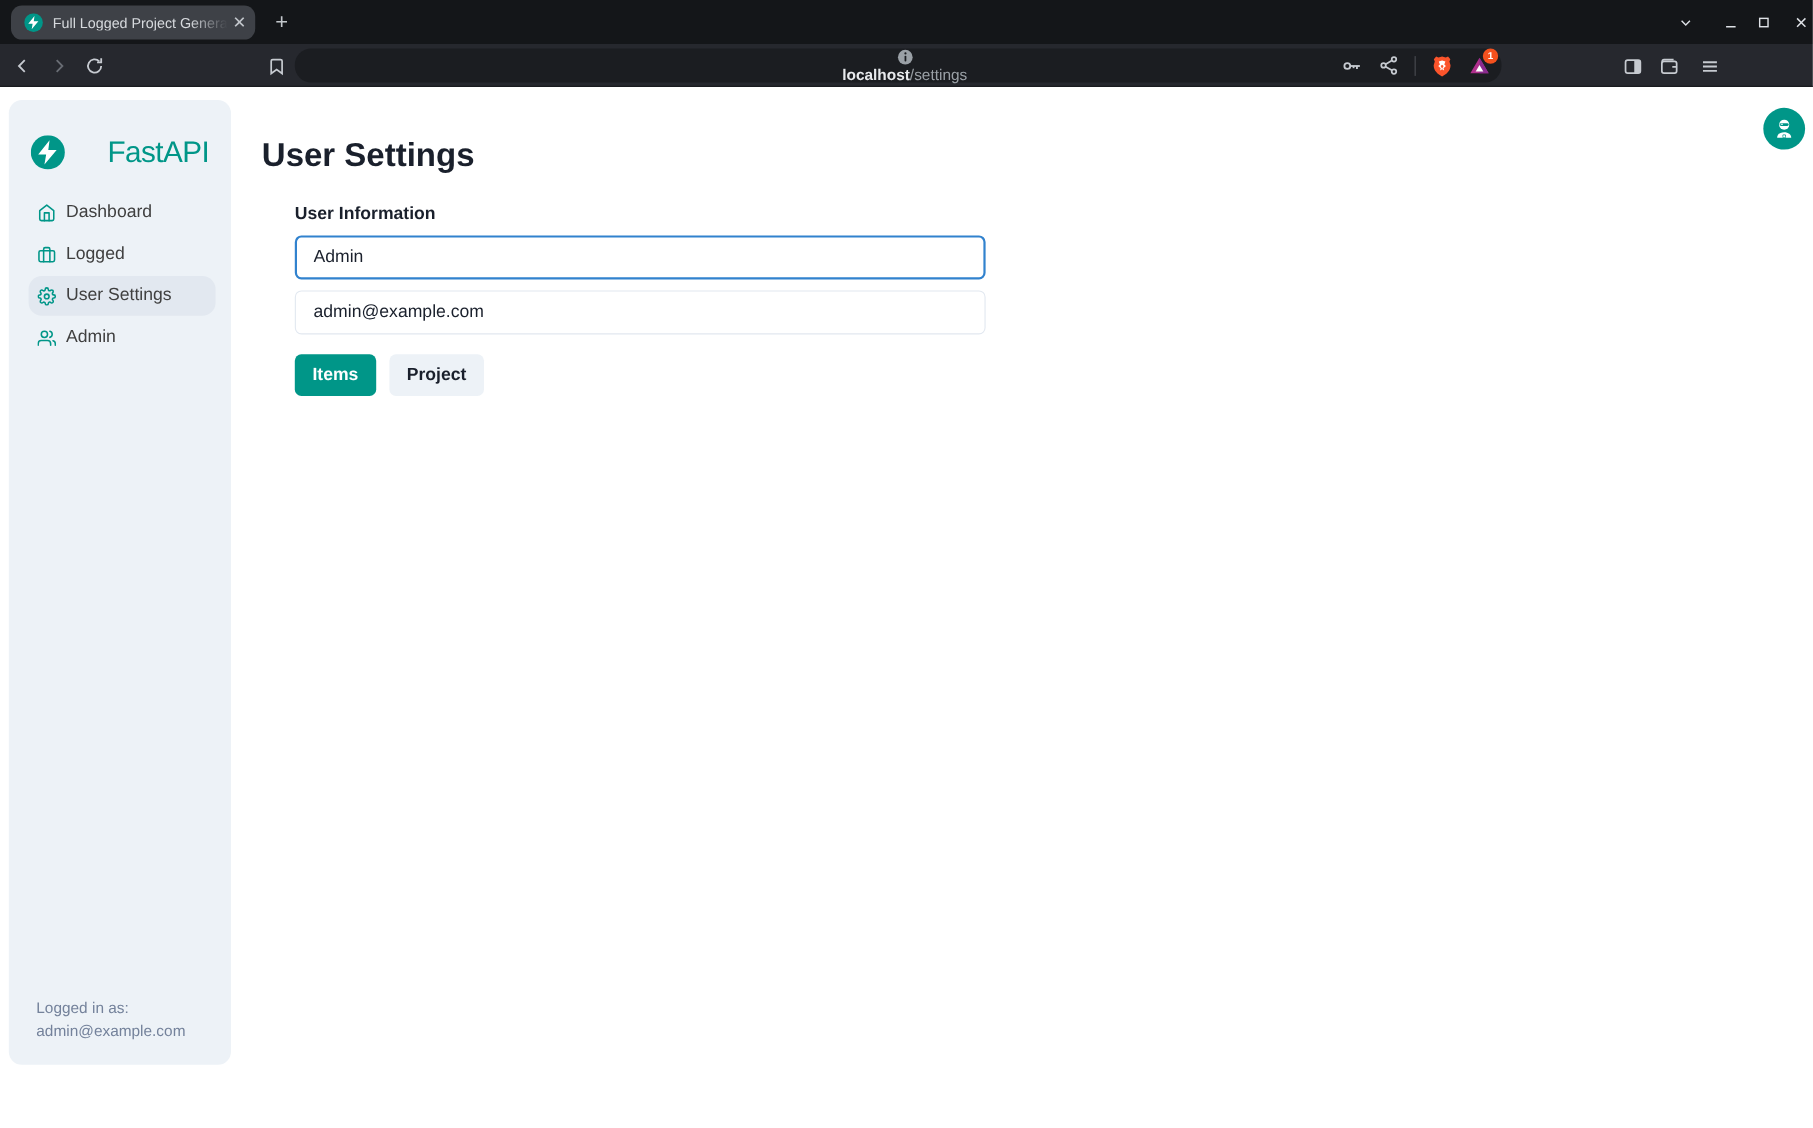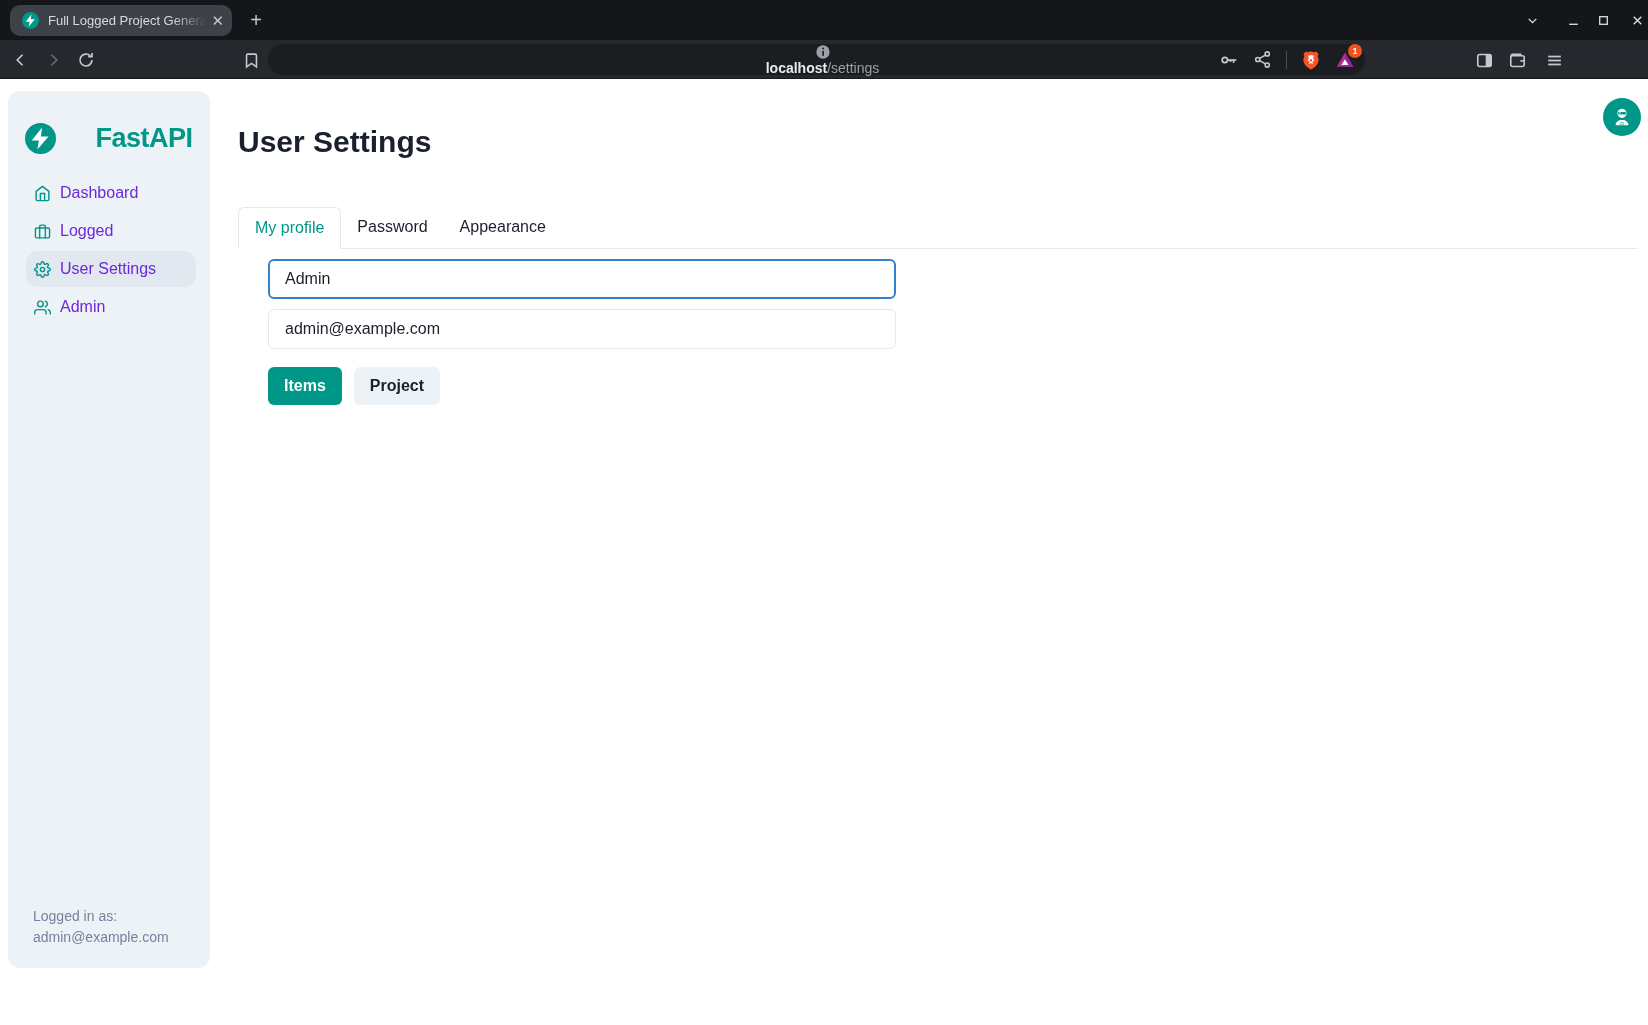--- a/index.html
+++ b/index.html
@@ -35,24 +35,24 @@
   .rewards-badge { position:absolute; right:-7px; top:-6px; min-width:14px; height:14px; background:#F4511E;
          border-radius:7px; color:#fff; font-size:9px; font-weight:700; text-align:center; line-height:14px; padding:0 2px; }
 
   
   .page { position:absolute; left:0; top:80px; width:1648px; height:945px; background:#fff; }
 
   .sidebar { position:absolute; left:8px; top:11px; width:202px; height:877px; background:#EDF2F7;
          border-radius:12px; }
   .logo { margin-top:32px; display:flex; align-items:center; justify-content:center; gap:7px; }
   .logo-mark { width:31px; height:31px; }
-  .logo-text { color:#009688; font-size:27px; font-weight:700; letter-spacing:-0.5px;margin-left:32px; }
+  .logo-text { color:#009688; font-size:27px; font-weight:400; letter-spacing:-0.5px;margin-left:32px; }
   .nav { margin-top:21px; }
   .nav-item { margin:0 14px 2px 18px; height:36px; border-radius:12px; display:flex; align-items:center;
-         padding-left:8px; gap:9px; color:#6d28d9; cursor:default; }
+         padding-left:8px; gap:9px; color:#404040; cursor:default; }
   .nav-item.active { background:#E2E8F0; }
   .nav-item svg { width:17px; height:17px; flex:0 0 auto; }
   .nav-label { font-size:16px; }
   .login-note { position:absolute; left:25px; bottom:20px; font-size:14px; color:#74829B; line-height:21px; }
 
   .main { position:absolute; left:238px; top:0; width:1399px; height:945px; }
   .avatar-btn { position:absolute; right:-4px; top:18px; width:38px; height:38px; border-radius:50%;
          background:#009688; display:flex; align-items:center; justify-content:center; }
   .page-title { margin-top:44px; font-size:30px; line-height:36px; font-weight:700; color:#1A202C; }
   .tabs { margin-top:47px; display:flex; border-bottom:1px solid #E2E8F0; }
@@ -250,27 +250,23 @@
         <rect x="7.6" y="6.6" width="8.8" height="2.6" rx="1.3" fill="#009688"></rect>
         <rect x="8.6" y="7.1" width="2.2" height="1.1" rx="0.5" fill="#fff"></rect>
         <path d="M5 21c0-3.4 3-5.6 7-5.6s7 2.2 7 5.6z" fill="#fff"></path>
         <rect x="10.4" y="17.8" width="3.2" height="3.2" rx="0.6" fill="#009688"></rect>
         <rect x="11" y="18.4" width="2" height="2" rx="0.4" fill="#fff"></rect>
       </svg>
     </div>
 
     <h1 class="page-title">User Settings</h1>
 
-    <div class="tabs">
-      <div class="tabitem active">My profile</div>
-      <div class="tabitem">Password</div>
-      <div class="tabitem">Appearance</div>
-    </div>
 
     <div class="form">
+      <div class="section-title">User Information</div>
 
       <input class="text-input focused" type="text" value="Admin" style="">
 
       <input class="text-input" type="text" value="admin@example.com" style="">
 
       <div class="btn-row">
         <button class="btn btn-primary">Items</button>
         <button class="btn btn-secondary">Project</button>
       </div>
     </div>

